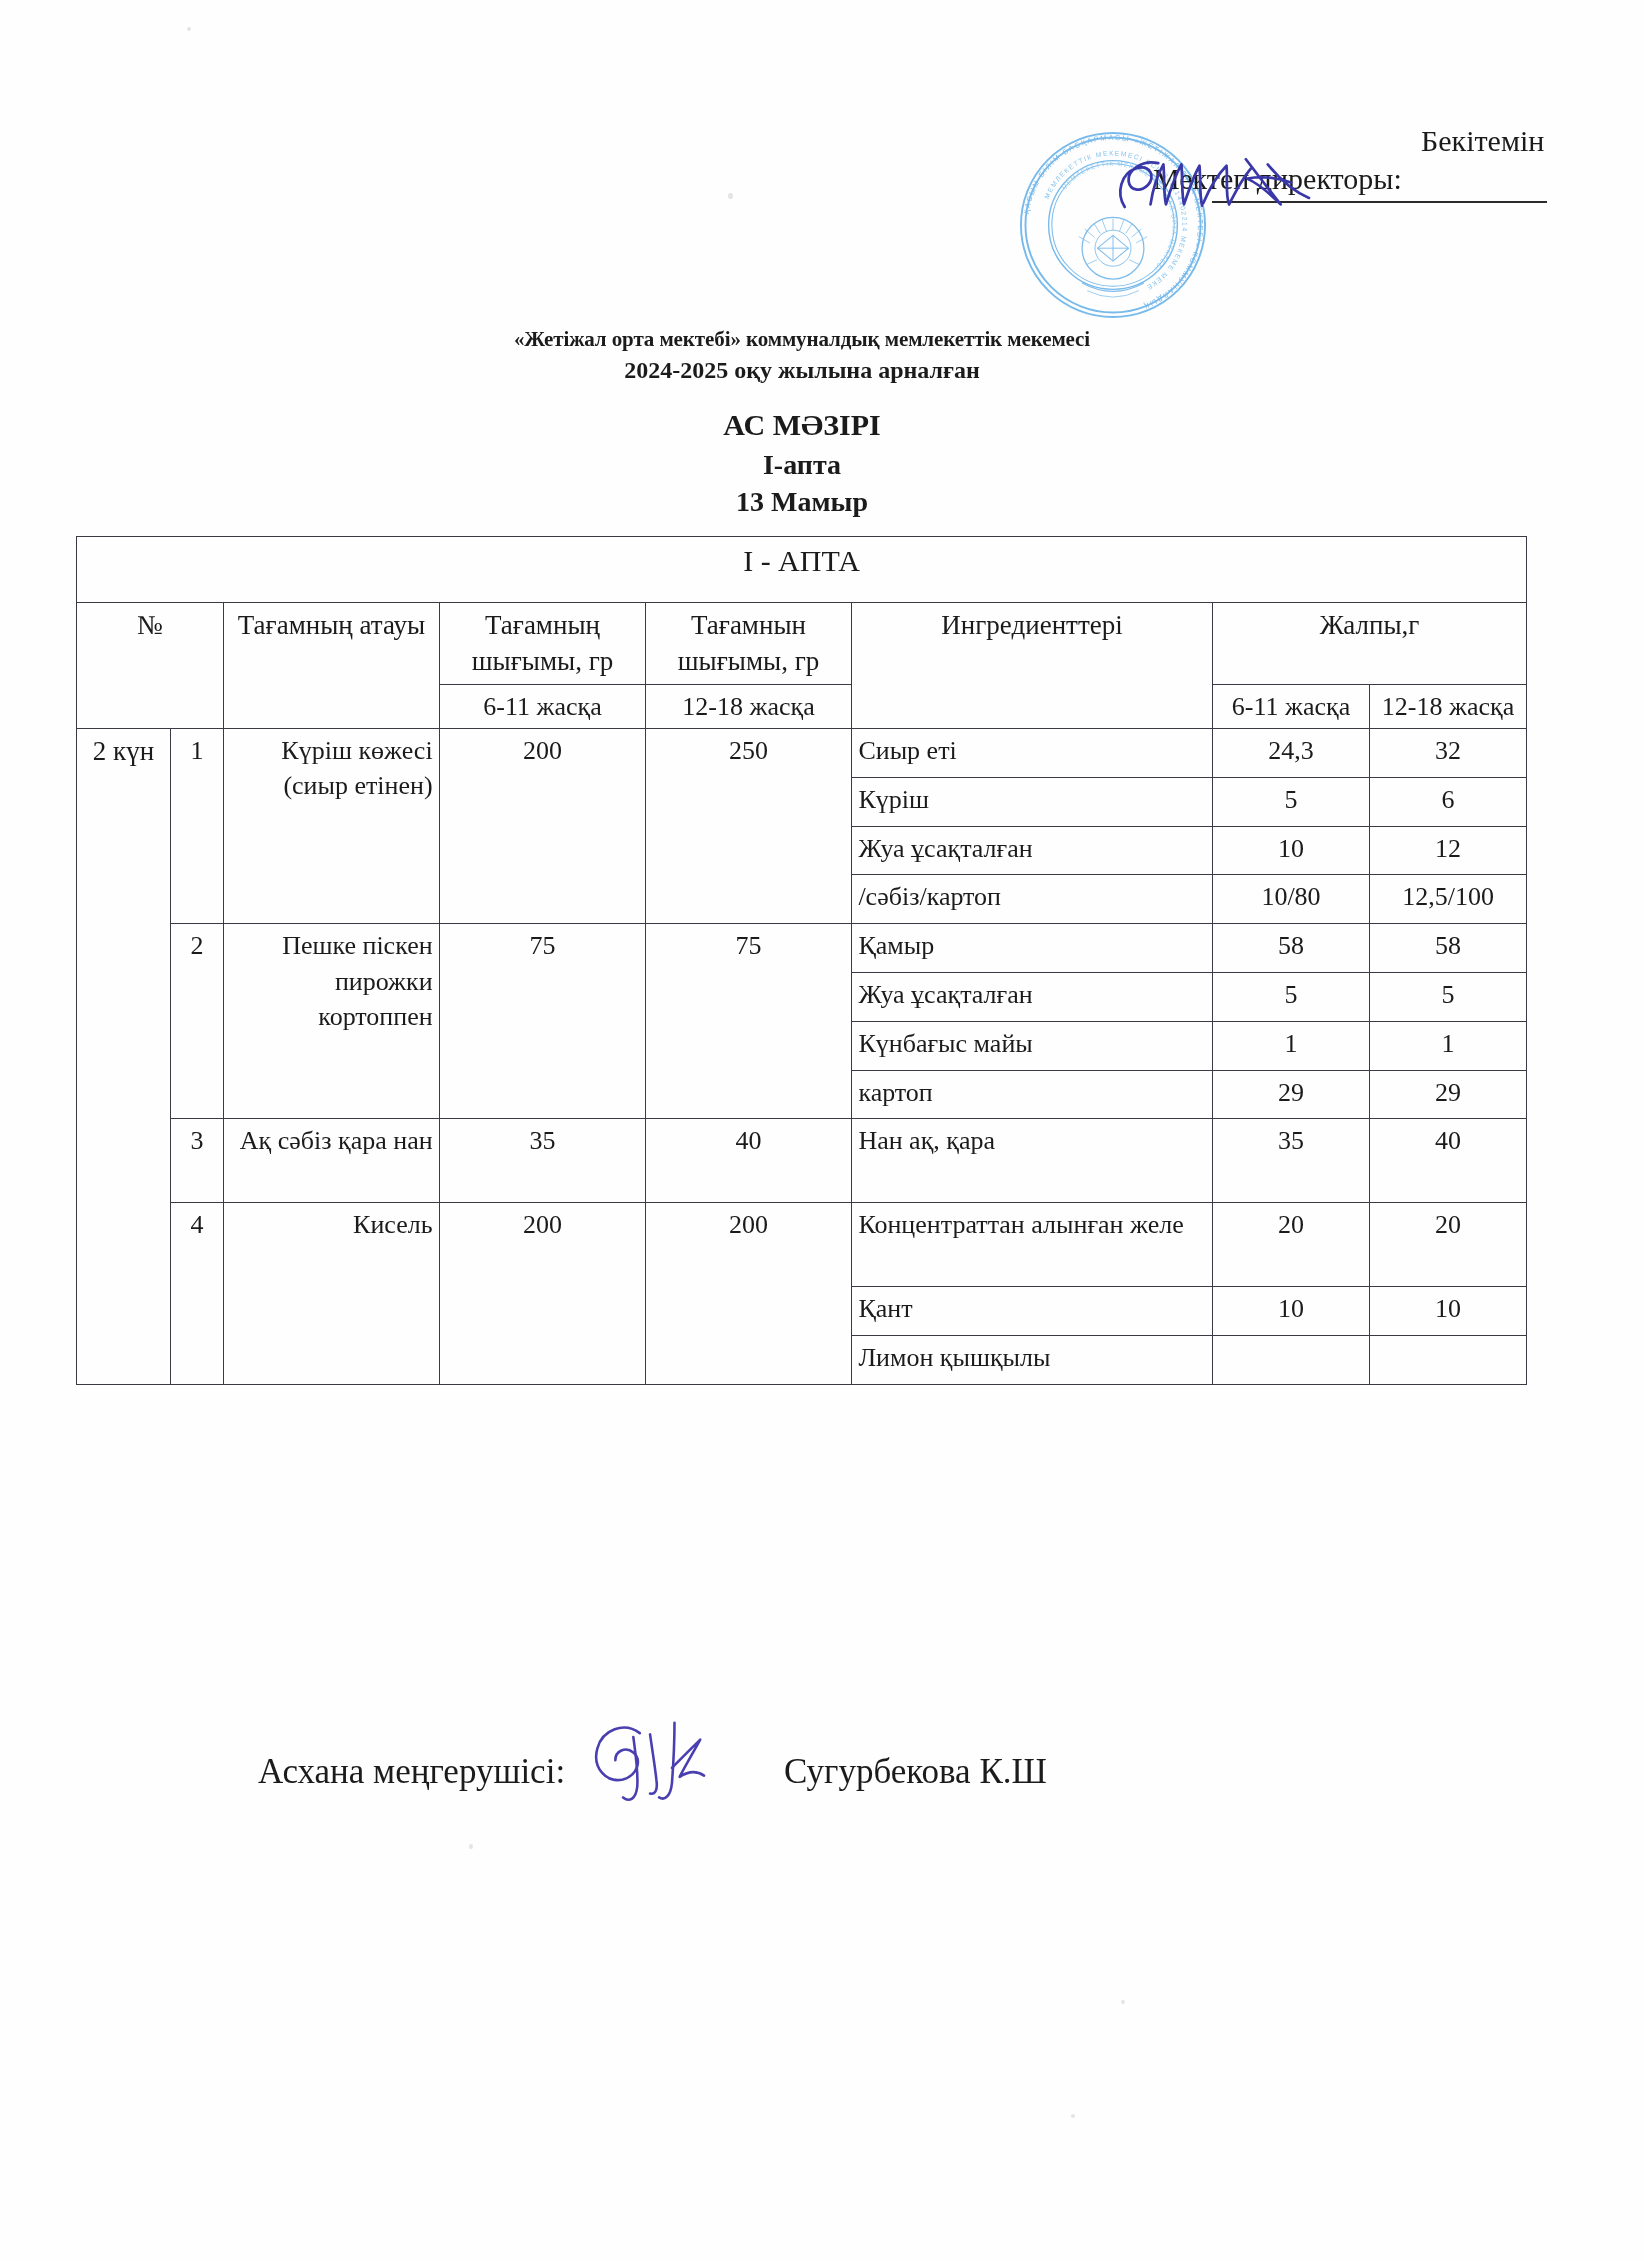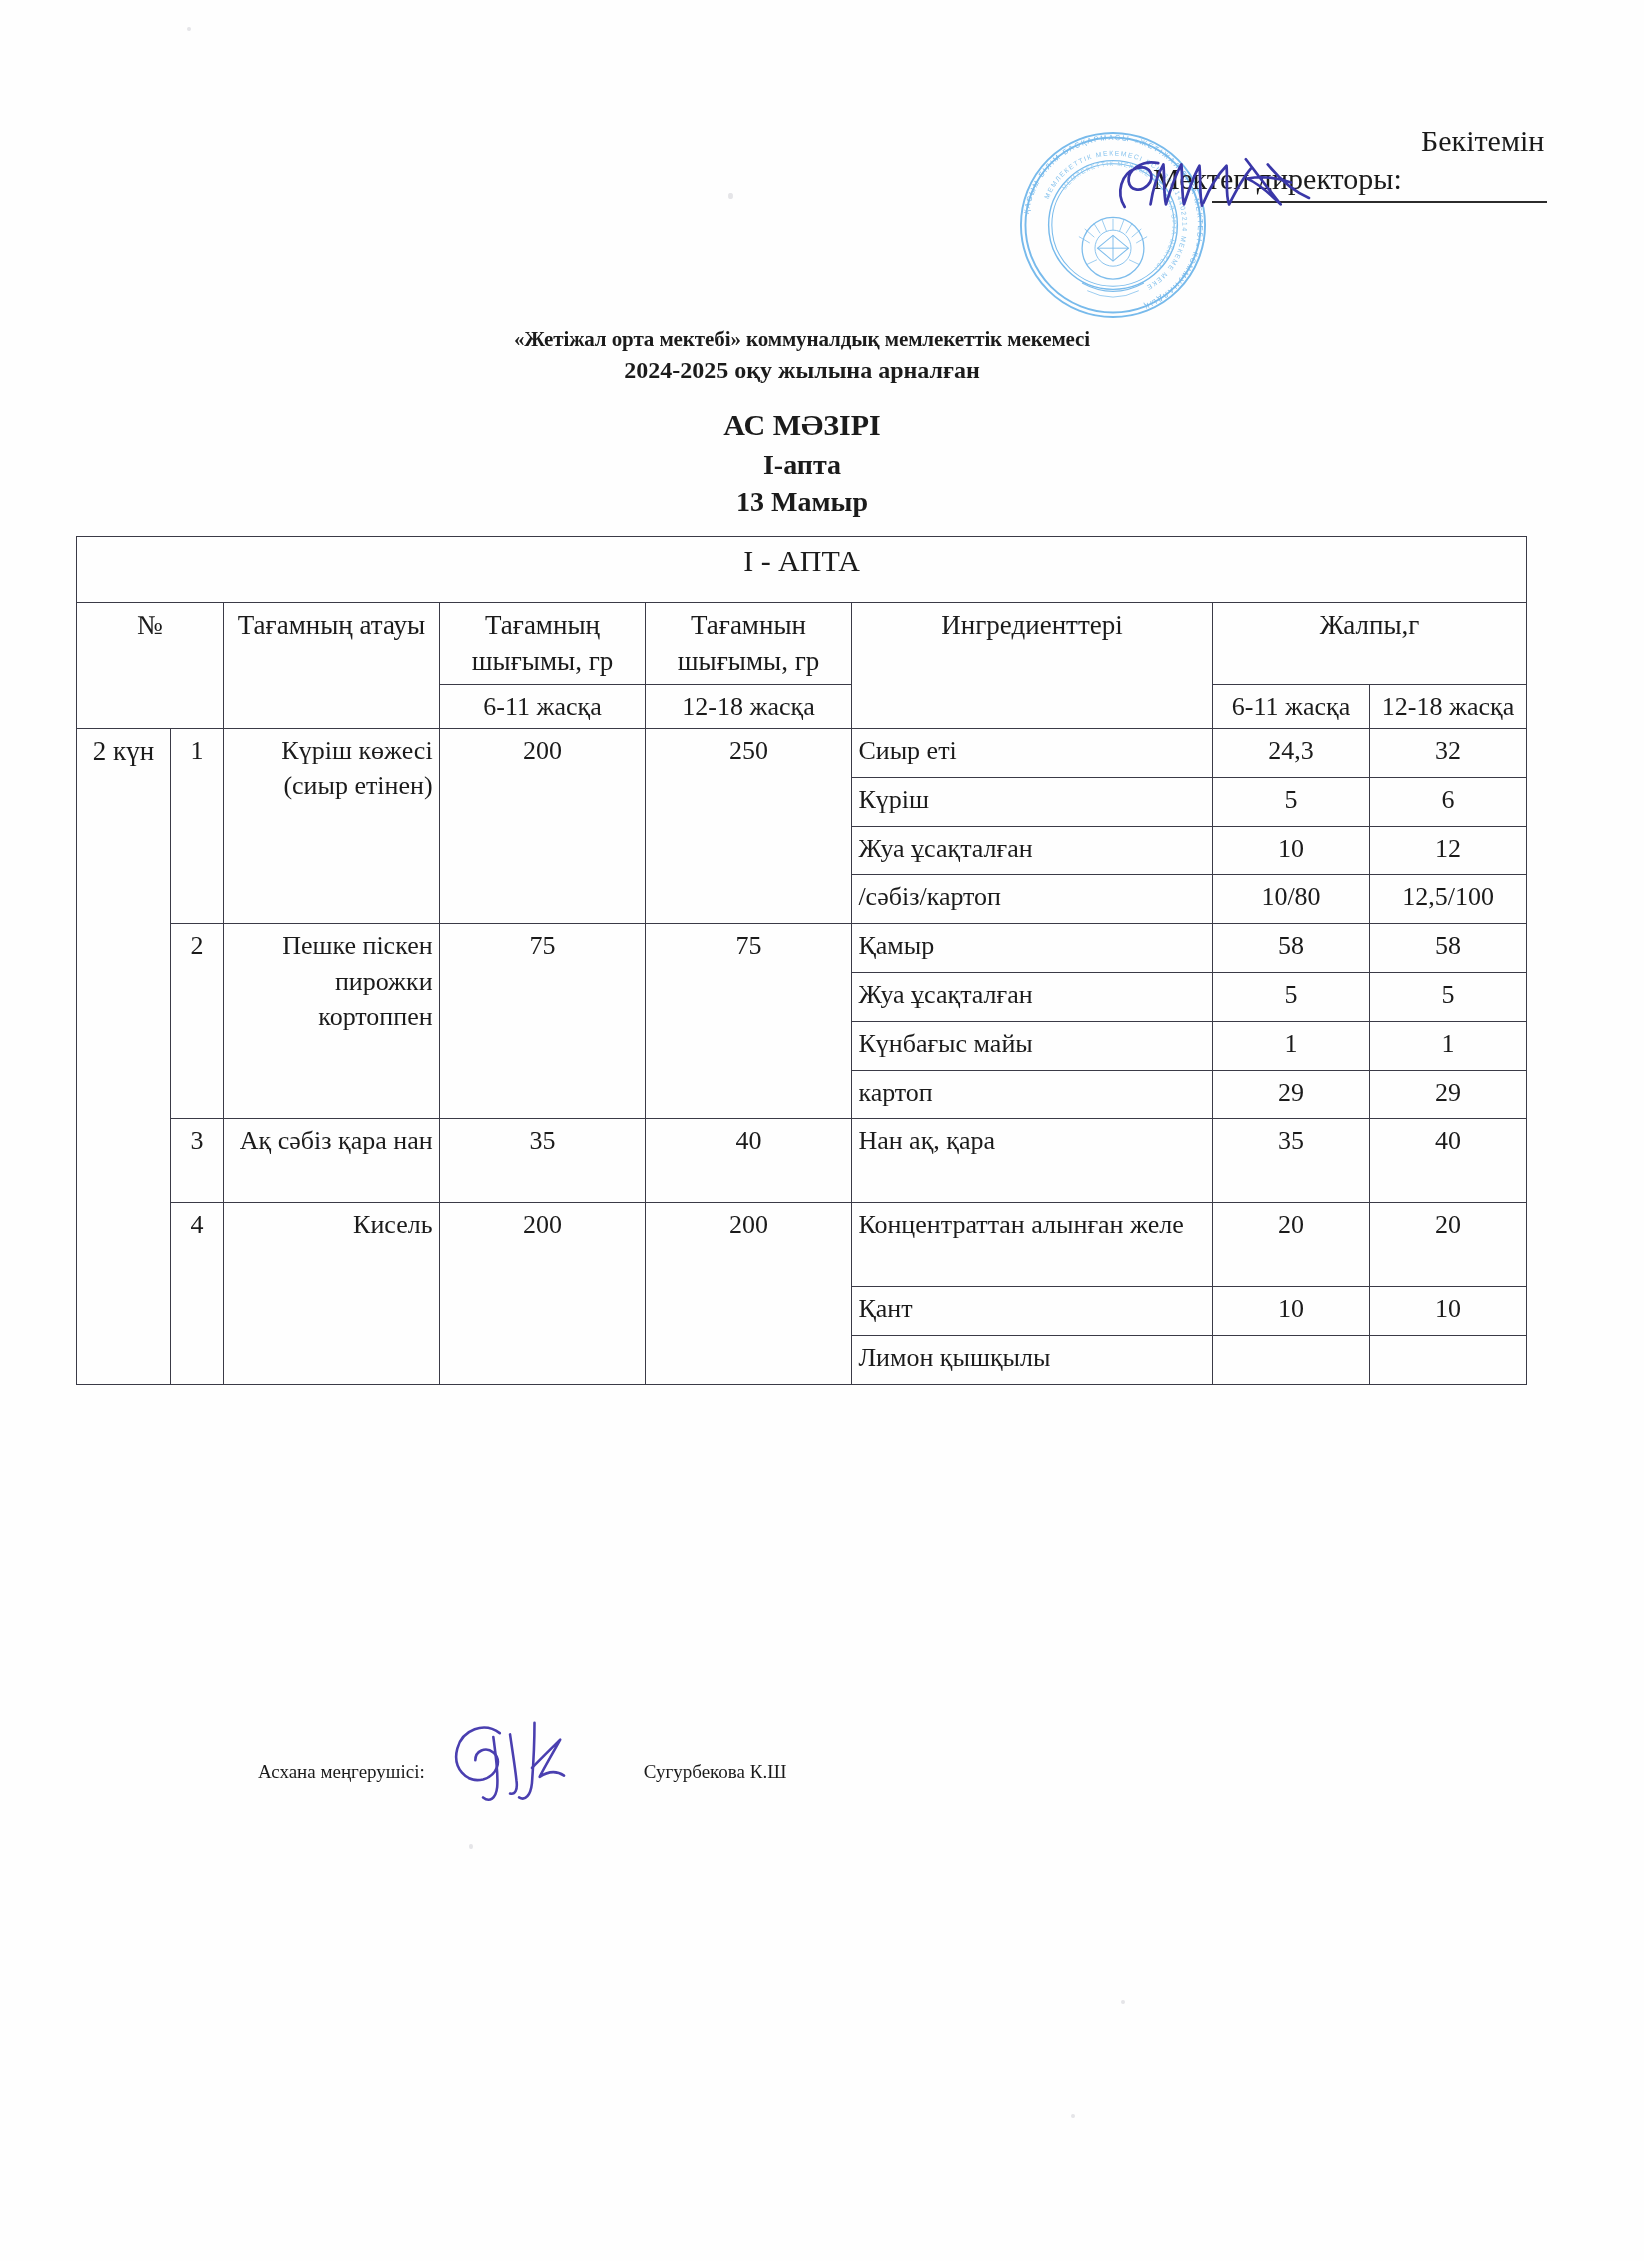--- a/index.html
+++ b/index.html
@@ -183,21 +183,21 @@
   }
   tr.ingr-row td { height: 40px; }
 
   
   .kitchen-sig {
     position: absolute;
     left: 258px;
     top: 1733px;
     width: 966px;
     z-index: 5;
-    font-size: 19px;
+    font-size: 35px;
     display: flex;
     align-items: center;
     gap: 0px;
   }
   .kitchen-sig .role { white-space: nowrap; }
   .kitchen-sig .gap-sig {
     position: relative;
     width: 219px;
     height: 77px;
   }

